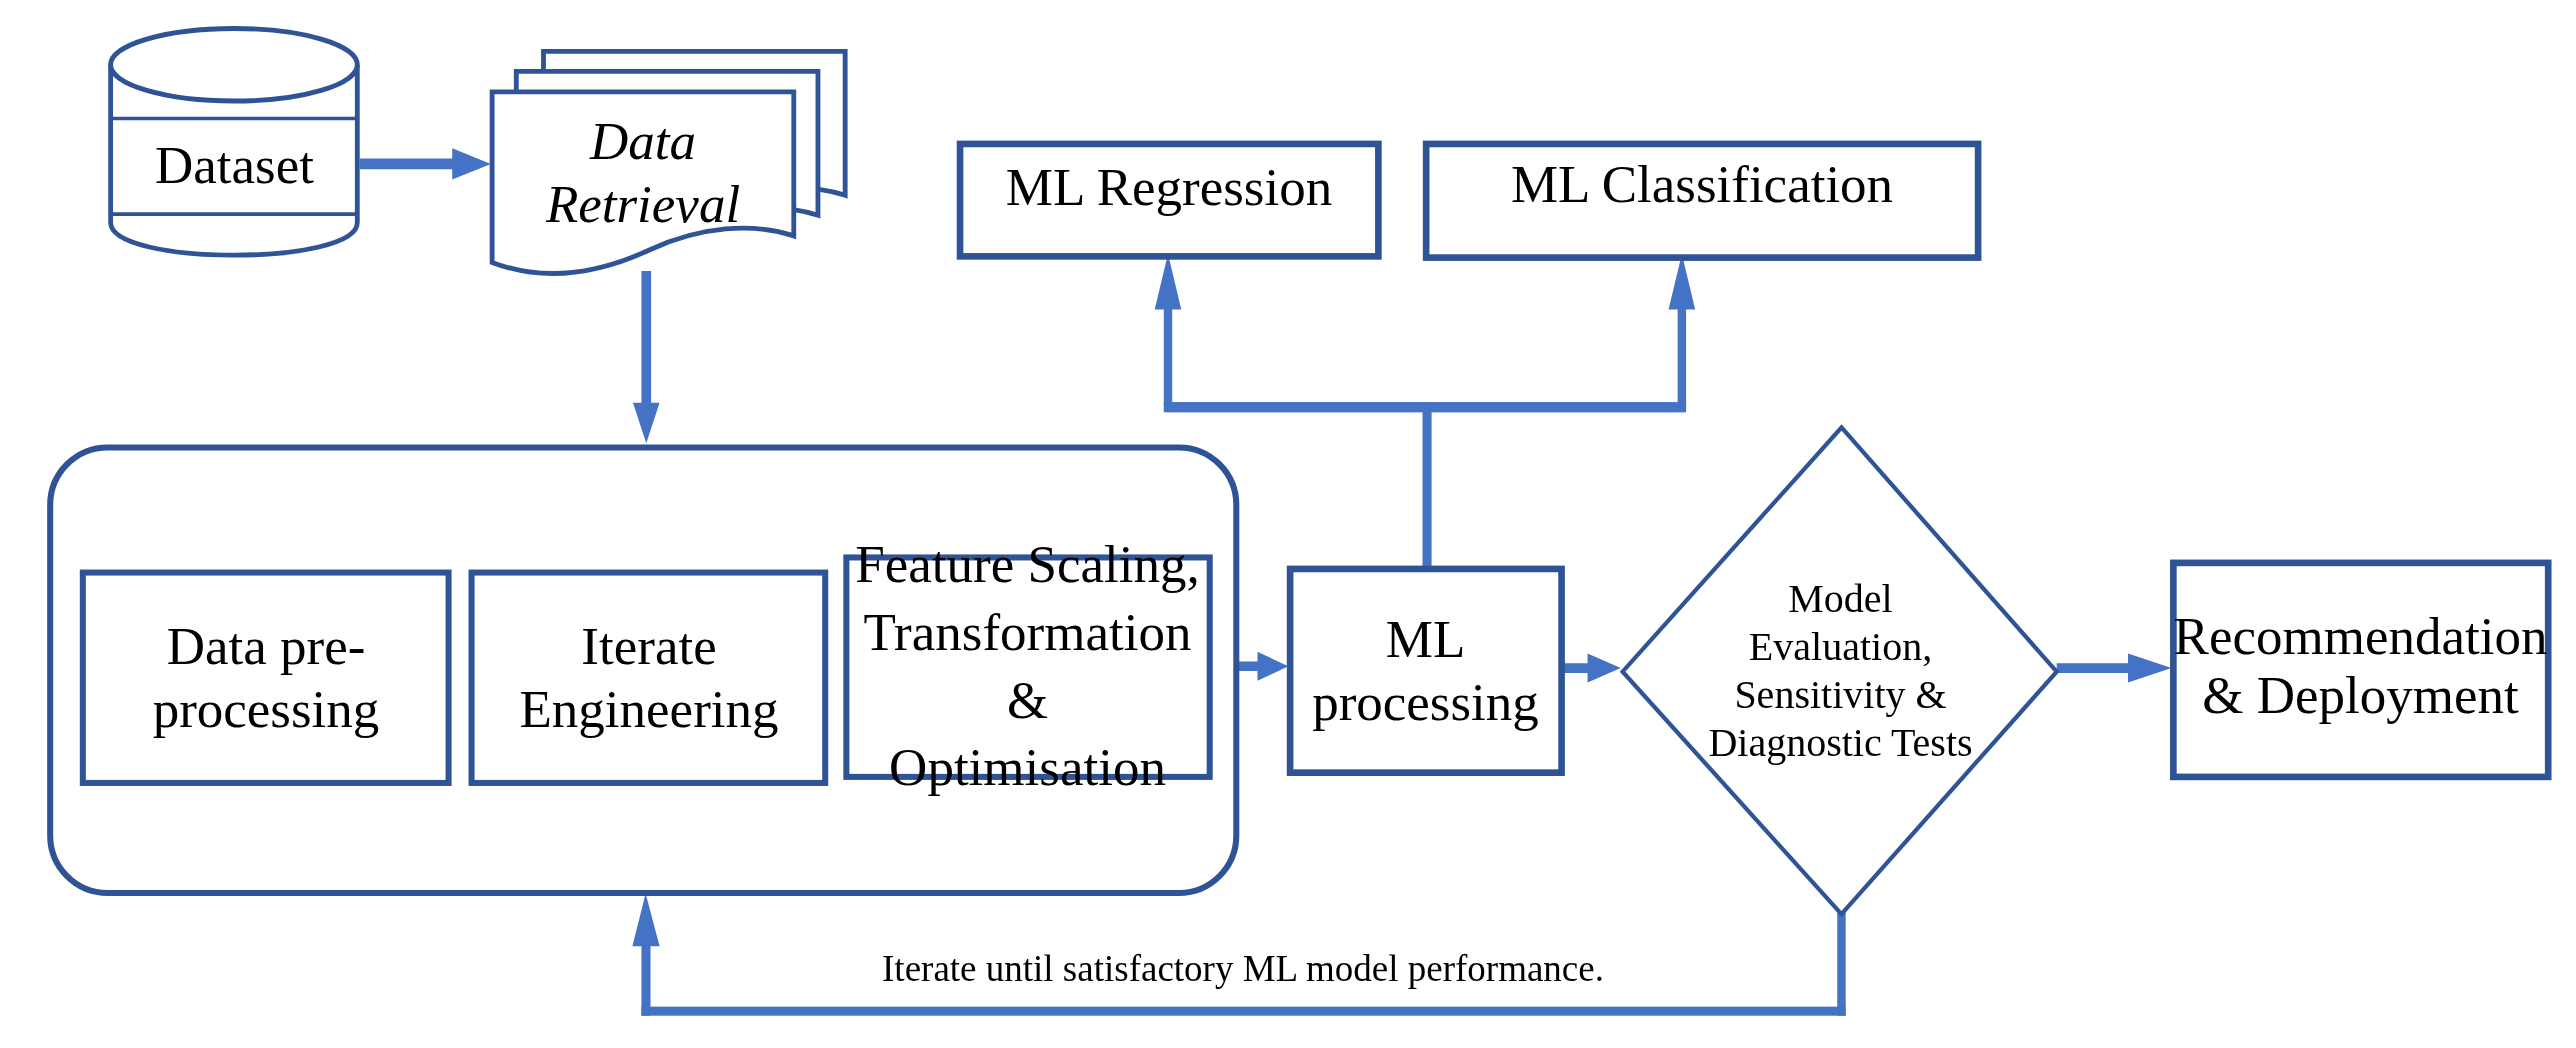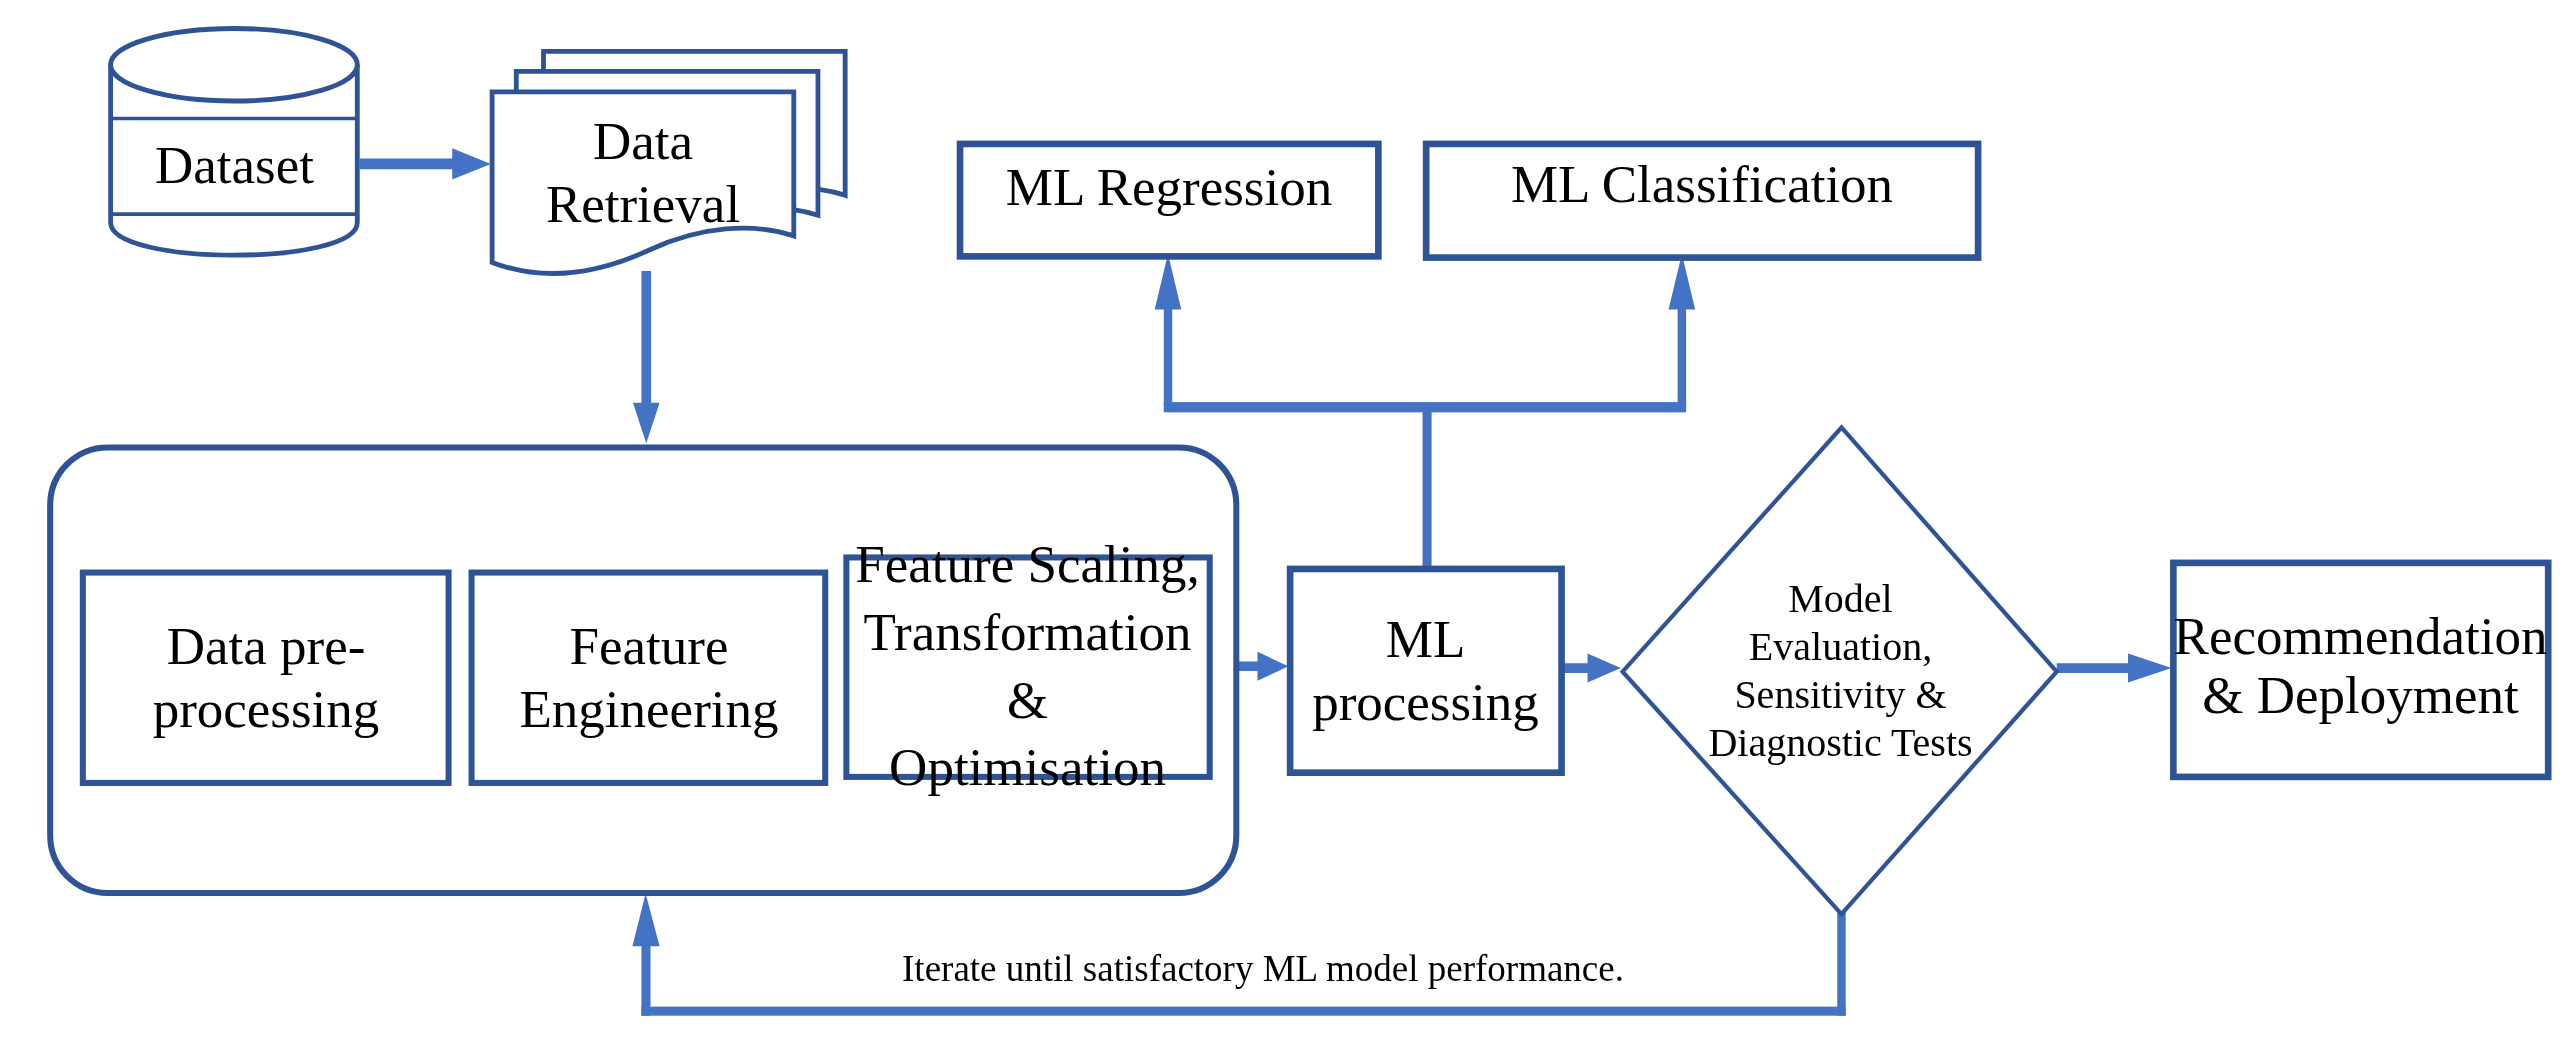--- a/index.html
+++ b/index.html
@@ -18,21 +18,21 @@
     align-items:center;
     justify-content:center;
     text-align:center;
     white-space:pre-line;
     color:#000000;
     font-size:53px;
     line-height:1.19;
     pointer-events:none;
   }
   .label.small{font-size:53px;line-height:1.28;}
-  .label.note{font-size:37px;line-height:1.1;padding-left:20px;}
+  .label.note{font-size:37px;line-height:1.1;}
   .label.diamond{font-size:40px;line-height:1.2;}
   .label.rec{line-height:1.12;}
 </style>
 </head>
 <body>
 
 <div class="canvas">
 
   <svg class="layer" viewBox="0 0 4261 1735" xmlns="http://www.w3.org/2000/svg">
 
@@ -80,30 +80,30 @@
     <rect x="1588" y="238" width="692" height="186" fill="#ffffff" stroke="#2F5496" stroke-width="11"></rect>
     <rect x="2359" y="238" width="913" height="188" fill="#ffffff" stroke="#2F5496" stroke-width="11"></rect>
     <rect x="2134" y="941" width="449" height="337" fill="#ffffff" stroke="#2F5496" stroke-width="11"></rect>
     <rect x="3595" y="931" width="620" height="354" fill="#ffffff" stroke="#2F5496" stroke-width="11"></rect>
 
     <polygon points="3046,707 3402,1111 3046,1512 2684,1111" fill="#ffffff" stroke="#2F5496" stroke-width="7"></polygon>
   </svg>
 
   <div class="label" style="left:111px; top:118px; width:247px; height:96px;">Dataset</div>
 
-  <div class="label" style="left:492px; top:92px; width:302px; height:162px;">Data Retrieval</div>
+  <div class="label" style="left:492px; top:92px; width:302px; height:162px;font-style:italic;">Data Retrieval</div>
 
   <div class="label" style="left:960px; top:132px; width:418px; height:112px;">ML Regression</div>
 
   <div class="label" style="left:1426px; top:128px; width:552px; height:114px;text-align:center;">ML Classification</div>
 
   <div class="label" style="left:83px; top:573px; width:366px; height:210px;">Data pre-
 processing</div>
 
-  <div class="label" style="left:472px; top:573px; width:354px; height:210px;">Feature
+  <div class="label" style="left:472px; top:573px; width:354px; height:210px;">Iterate
 Engineering</div>
 
   <div class="label small" style="left:846px; top:557px; width:363px; height:219px;">Feature Scaling,
 Transformation &amp;
 Optimisation</div>
 
   <div class="label" style="left:1290px; top:569px; width:271px; height:204px;">ML
 processing</div>
 
   <div class="label diamond" style="left:1653px; top:532px; width:375px; height:278px;">Model

